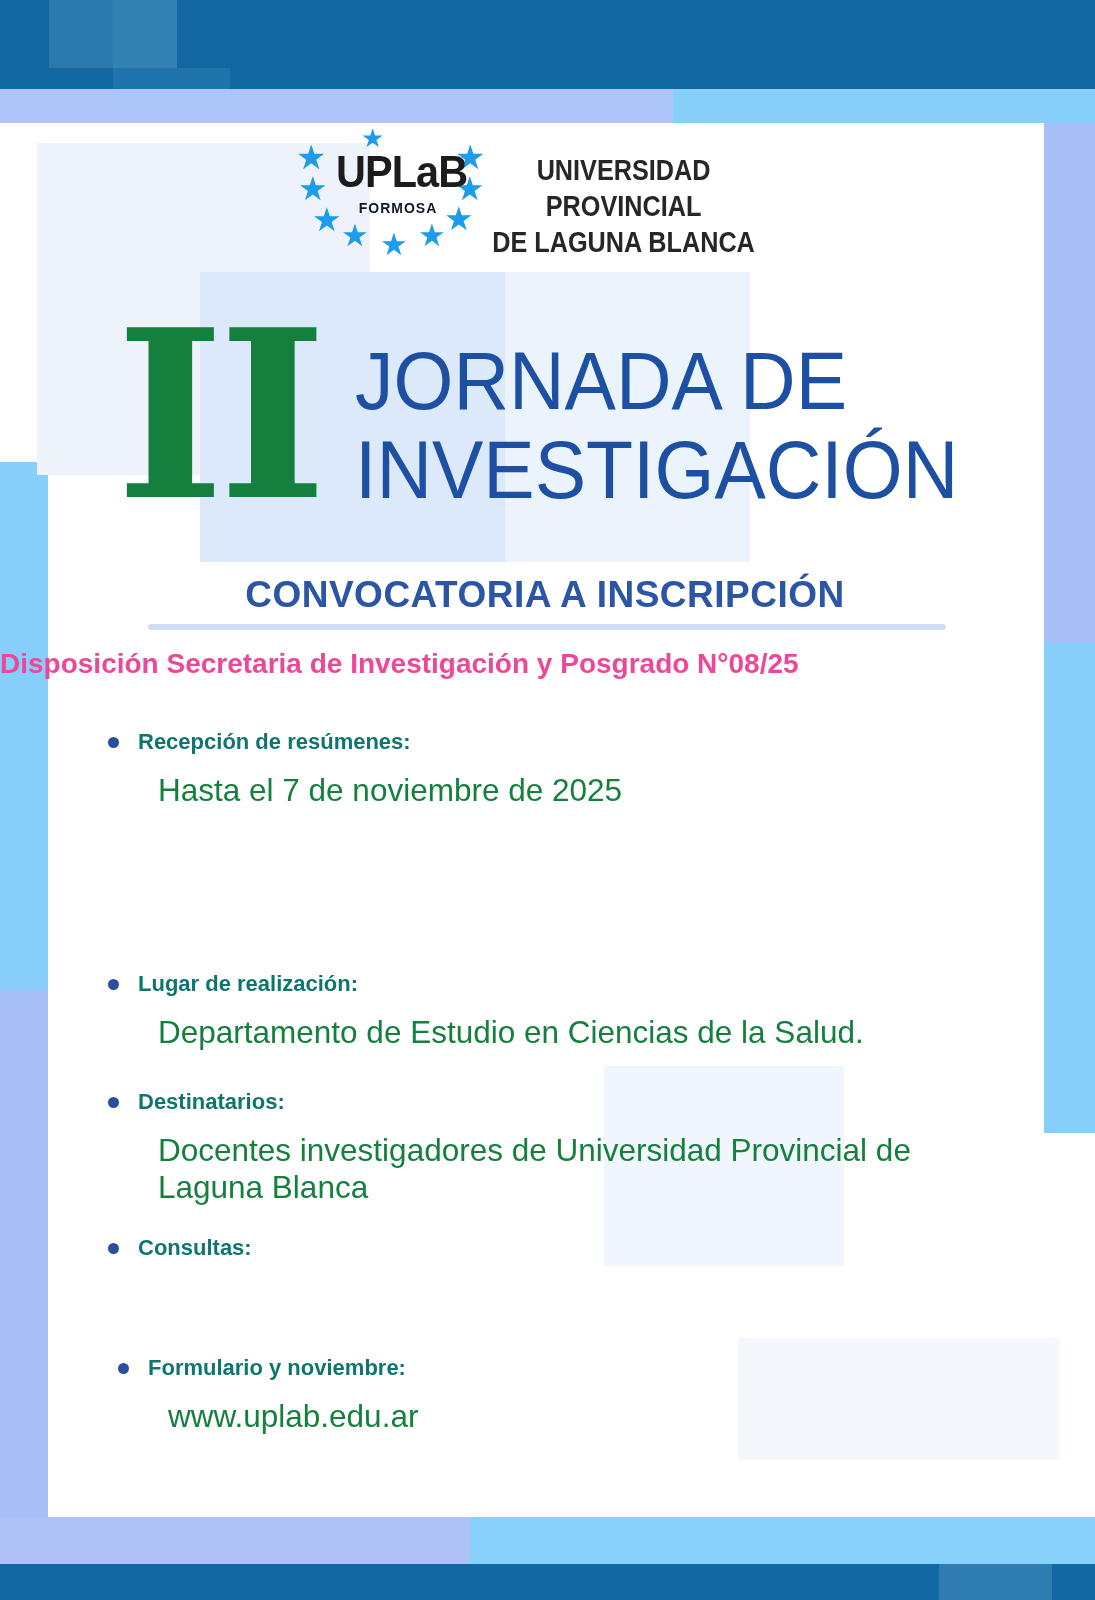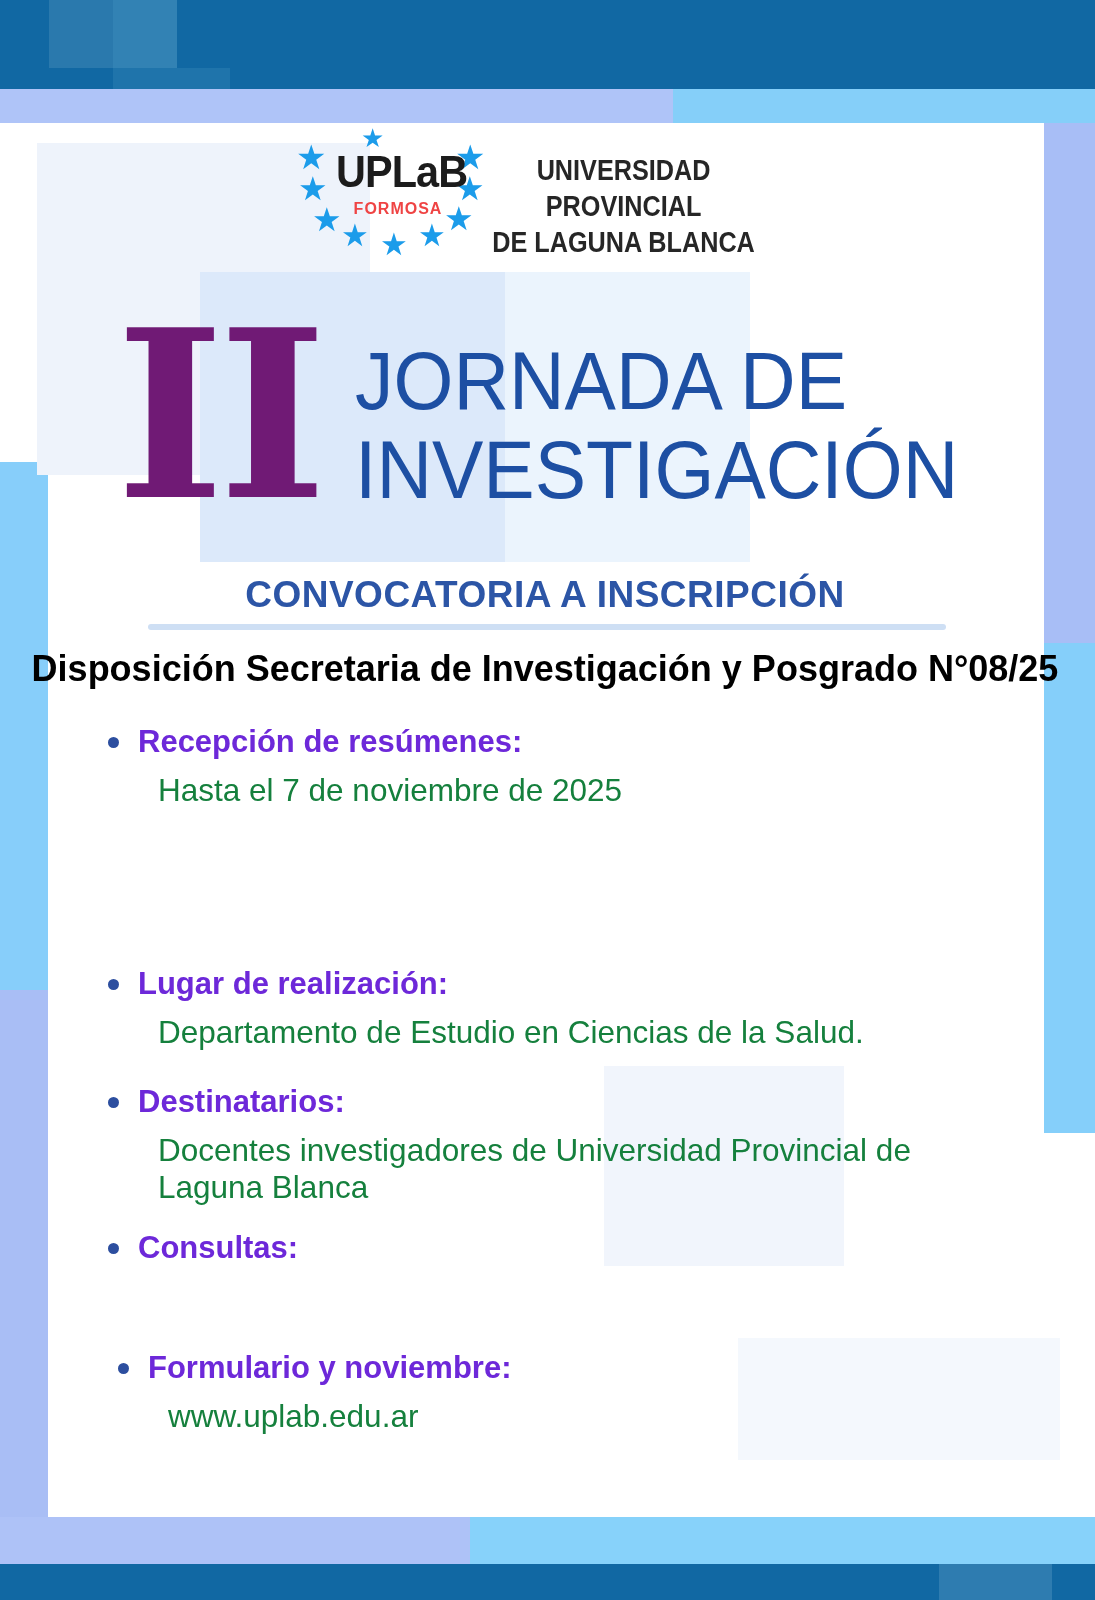--- a/index.html
+++ b/index.html
@@ -44,61 +44,61 @@
   .st8{left:455px;top:172px;font-size:33px;}
   .st9{left:455px;top:140px;font-size:34px;}
   .st10{left:361px;top:125px;font-size:26px;}
   .uplab-acronym{
     left:336px;top:146px;width:120px;text-align:center;
     font-size:45px;font-weight:bold;color:#1c1c1c;letter-spacing:-1px;
     transform:scaleX(.92);transform-origin:left top;
   }
   .uplab-formosa{
     left:348px;top:200px;width:100px;text-align:center;
-    font-size:16px;font-weight:bold;color:#ef4444;letter-spacing:1px;
+    font-size:14px;font-weight:bold;color:#0f172a;letter-spacing:1px;
   }
   .uni-name{
     left:480px;top:152px;width:330px;text-align:center;
     font-size:29px;font-weight:bold;color:#262626;line-height:36px;
     transform:scaleX(.87);transform-origin:left top;letter-spacing:0px;
   }
 
   
   .numeral{
     left:116px;top:300px;width:240px;
     font-family:"DejaVu Serif",serif;font-weight:bold;
-    font-size:232px;line-height:232px;color:#701a75;letter-spacing:-6px;
+    font-size:232px;line-height:232px;color:#15803d;letter-spacing:-6px;
   }
   .title-lines{
     left:355px;top:336px;width:580px;
     font-size:77px;line-height:84px;color:#1d4fa3;
     transform:scale(1,1.06);transform-origin:left top;letter-spacing:0px;
   }
 
   
   .subtitle{
     left:0;top:574px;width:1090px;text-align:center;
     font-size:37px;font-weight:bold;color:#2c55a6;letter-spacing:.5px;
   }
   .divider{left:148px;top:624px;width:798px;height:6px;background:#cedff4;border-radius:3px;}
   .disposition{
-    left:0;top:648px;width:1090px;text-align:center;
-    font-size:36px;font-weight:bold;color:#000000;
+    left:0;top:648px;width:1090px;text-align:left;
+    font-size:28px;font-weight:bold;color:#ec4899;
   }
 
   
   .bullet{position:absolute;left:108px;width:860px;}
   .b1{top:723px;} .b2{top:845px;} .b3{top:965px;} .b4{top:1083px;}
   .b5{top:1229px;} .b6{top:1349px;left:118px;}
   .bullet-head{position:relative;padding-left:30px;}
   .bullet-dot{
     position:absolute;left:0;top:14px;width:11px;height:11px;
     border-radius:50%;background:#2c4e9f;
   }
-  .bullet-label{font-size:31px;font-weight:bold;color:#6d28d9;line-height:38px;}
+  .bullet-label{font-size:22px;font-weight:bold;color:#0f766e;line-height:38px;}
   .bullet-value{
     margin-top:11px;padding-left:50px;font-size:31.5px;color:#15803d;
     line-height:37px;max-width:810px;
   }
 </style>
 </head>
 <body>
 
 <div class="canvas">
 

